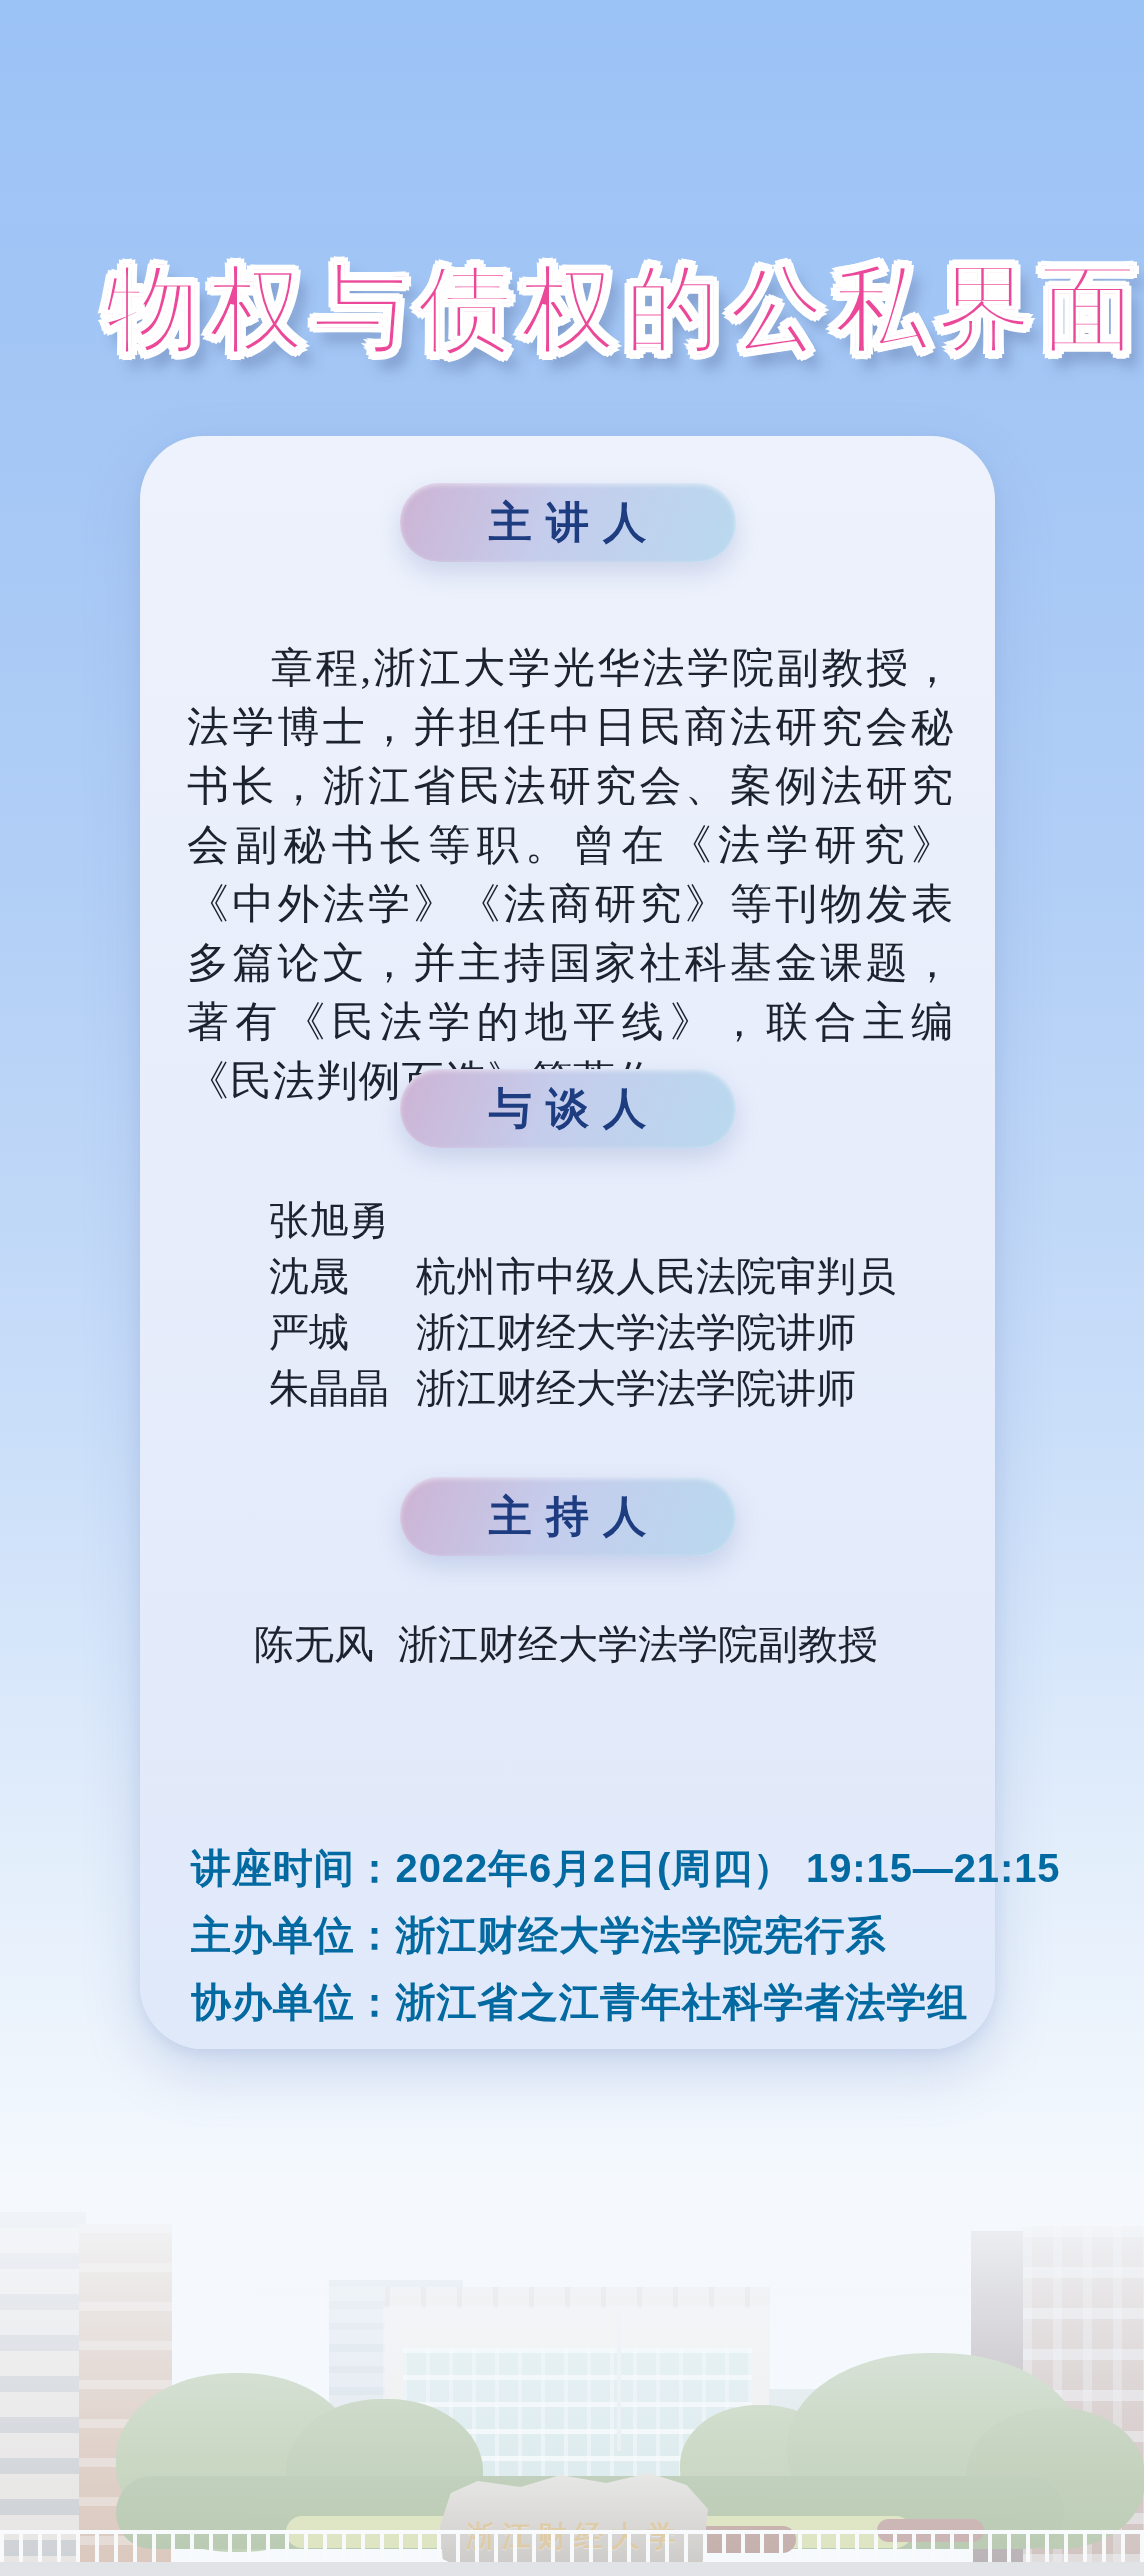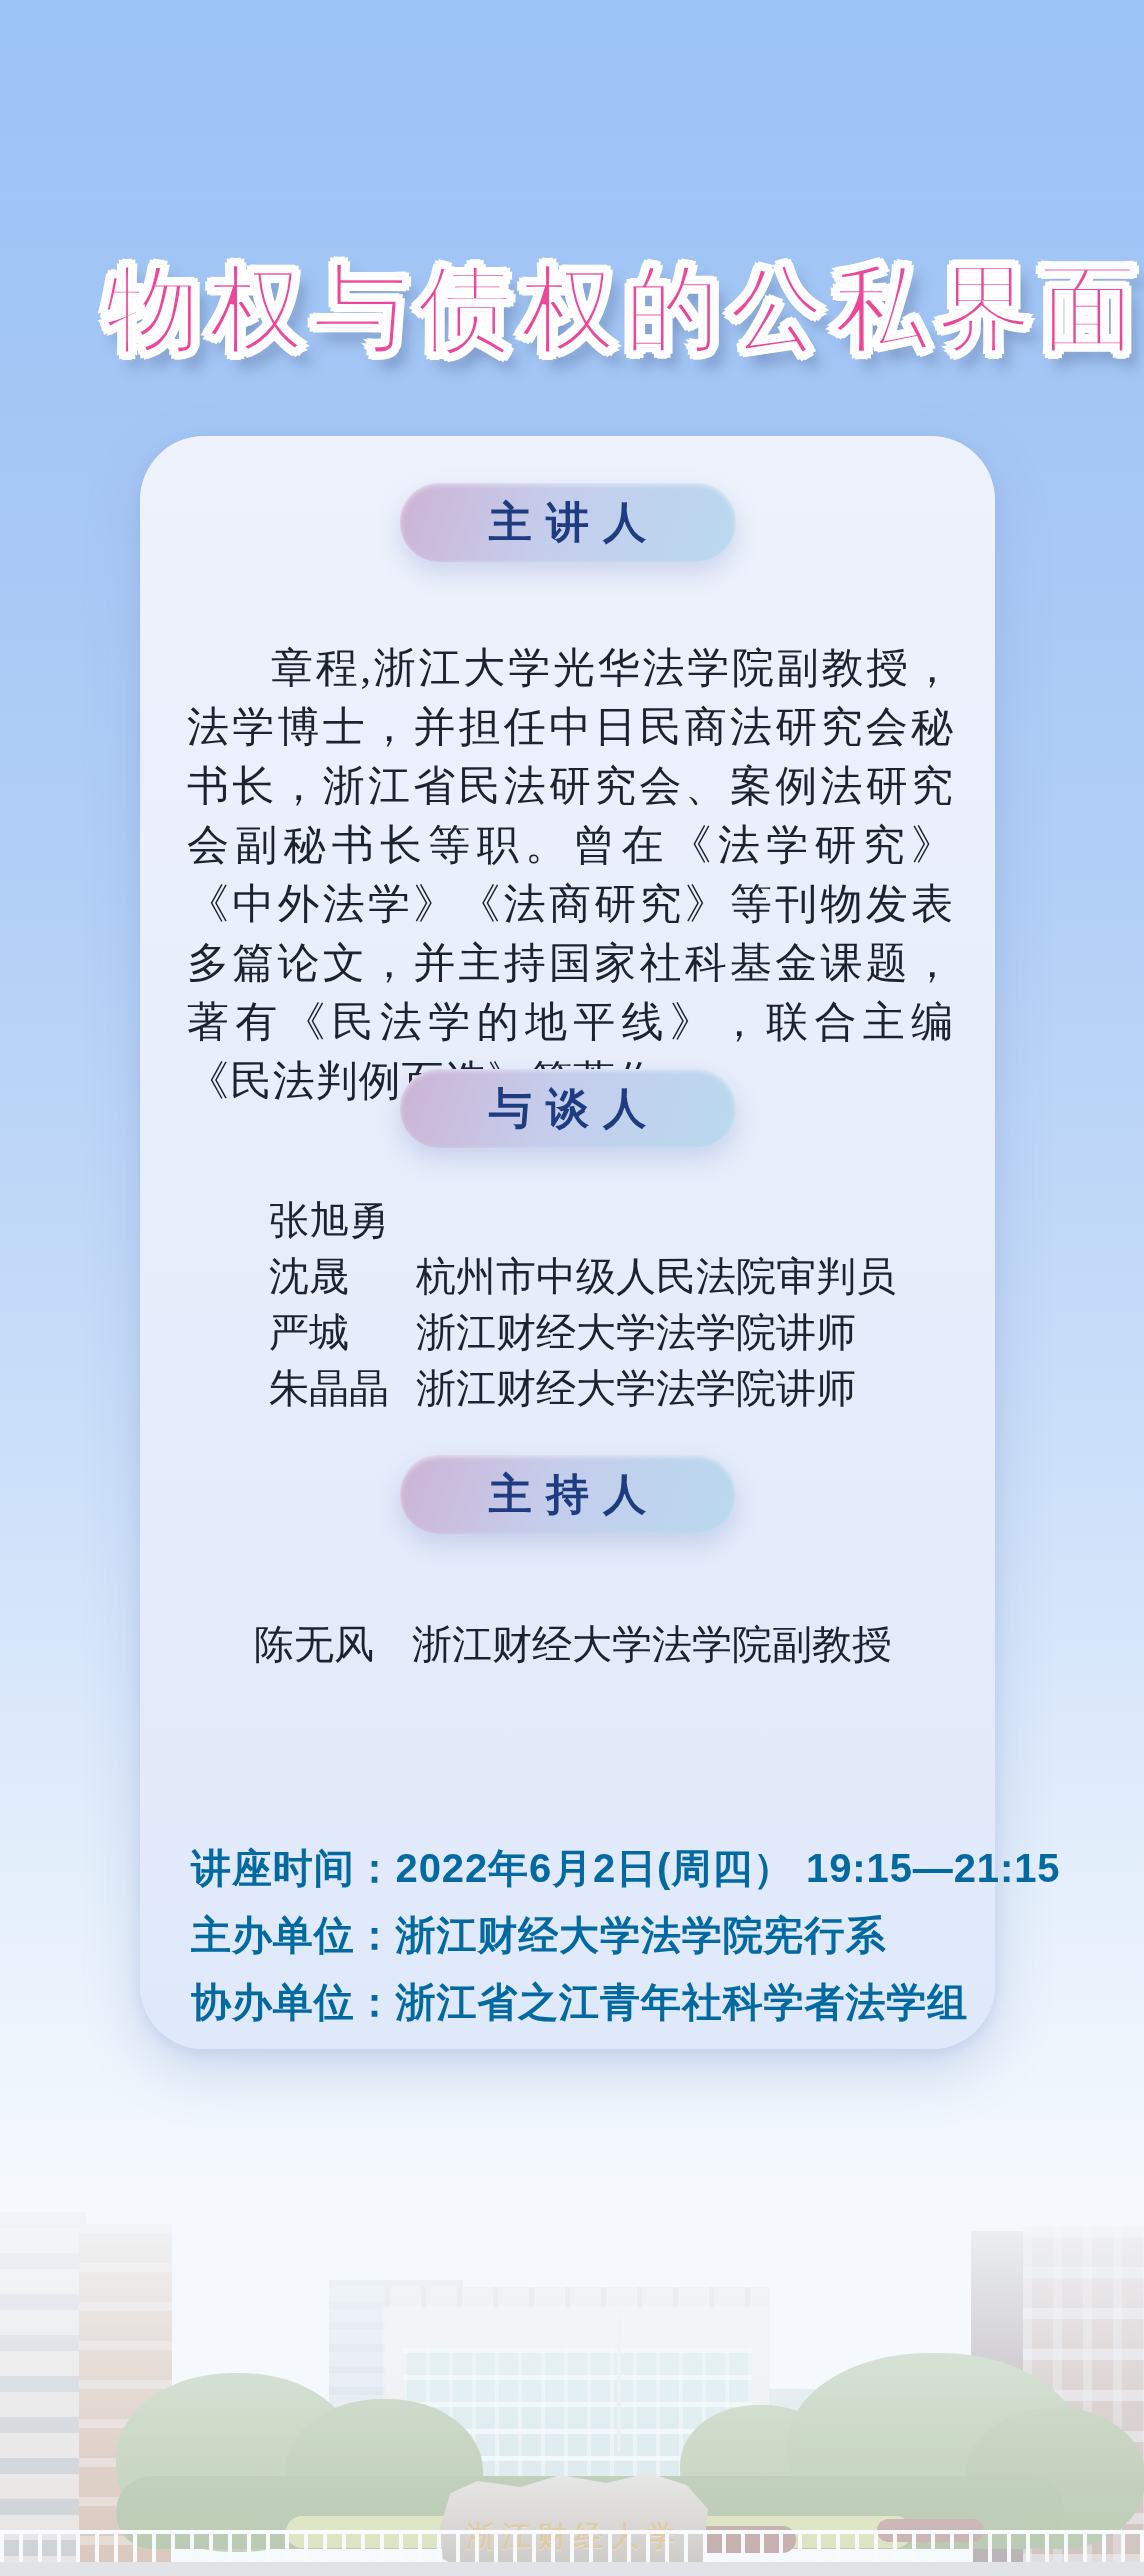--- a/index.html
+++ b/index.html
@@ -33,33 +33,33 @@
     background:linear-gradient(110deg,#cdb3d4 0%,#c5cdec 45%,#b9d9ef 100%);
     box-shadow:0 10.7px 23px rgba(120,140,195,.28), inset 0 1.8px 5.4px rgba(255,255,255,.55);
     display:flex;align-items:center;justify-content:center;
   }
   .badge span{
     font-size:43px;font-weight:bold;color:#1e3c80;
     letter-spacing:14.3px;text-indent:14.3px;line-height:1;
   }
   .badge.b1{top:47px}
   .badge.b2{top:633px}
-  .badge.b3{top:1019px}
+  .badge.b3{top:1041px}
   .kai{font-family:"Liberation Serif","DejaVu Serif",serif;color:#1c222e;}
   .bio{
     position:absolute;top:161px;left:47px;width:767px;
     font-size:42px;line-height:59px;text-indent:2em;text-align:justify;
     letter-spacing:0.9px;
   }
   .panelists{position:absolute;top:757px;left:129px;width:698px;font-size:40px;line-height:56px;}
   .panelist-row{display:flex;}
   .p-name{width:147px;flex:0 0 147px;}
   .p-title{flex:1;}
   .host-line{position:absolute;top:1182px;left:114px;font-size:40px;line-height:54px;display:flex;}
-  .host-name{margin-right:38px;}
+  .host-name{margin-right:24px;}
   
   .details{position:absolute;left:191px;top:1835px;width:877px;}
   .detail-line{height:67px;display:flex;align-items:center;font-size:40px;font-weight:bold;color:#0369a1;letter-spacing:0.9px;}
   
   .photo{position:absolute;left:0;top:2174px;width:1145px;height:403px;overflow:hidden;}
   .photo-inner{position:absolute;inset:0;opacity:.55;}
   .photo-inner div{position:absolute;}
   .bldg-left-face{left:0;top:38px;width:86px;height:365px;background:#d9cfc7;
     background-image:repeating-linear-gradient(180deg,rgba(70,95,120,.38) 0 16px,transparent 16px 41px);}
   .bldg-left{left:79px;top:50px;width:93px;height:352px;background:#bd9277;

